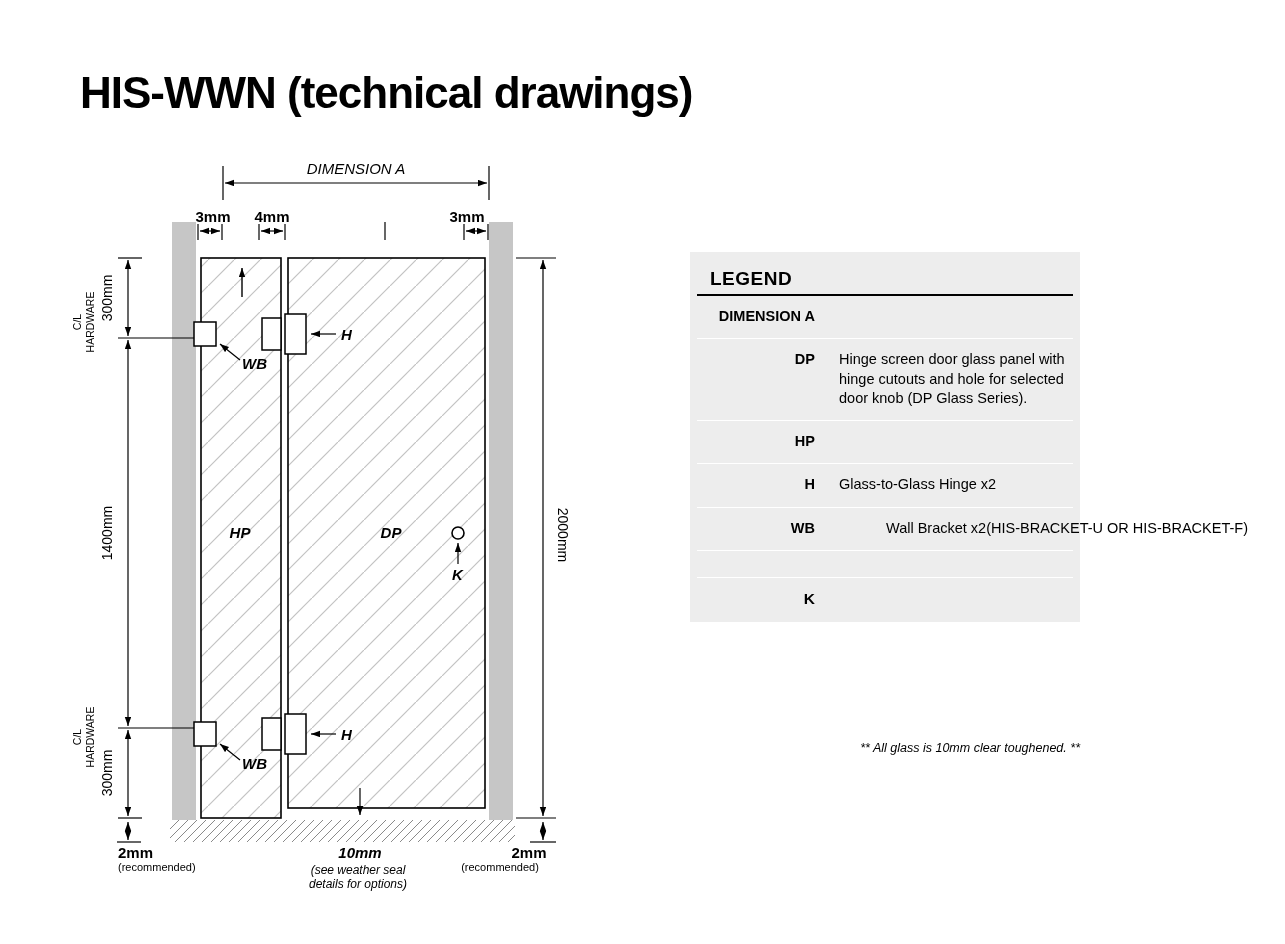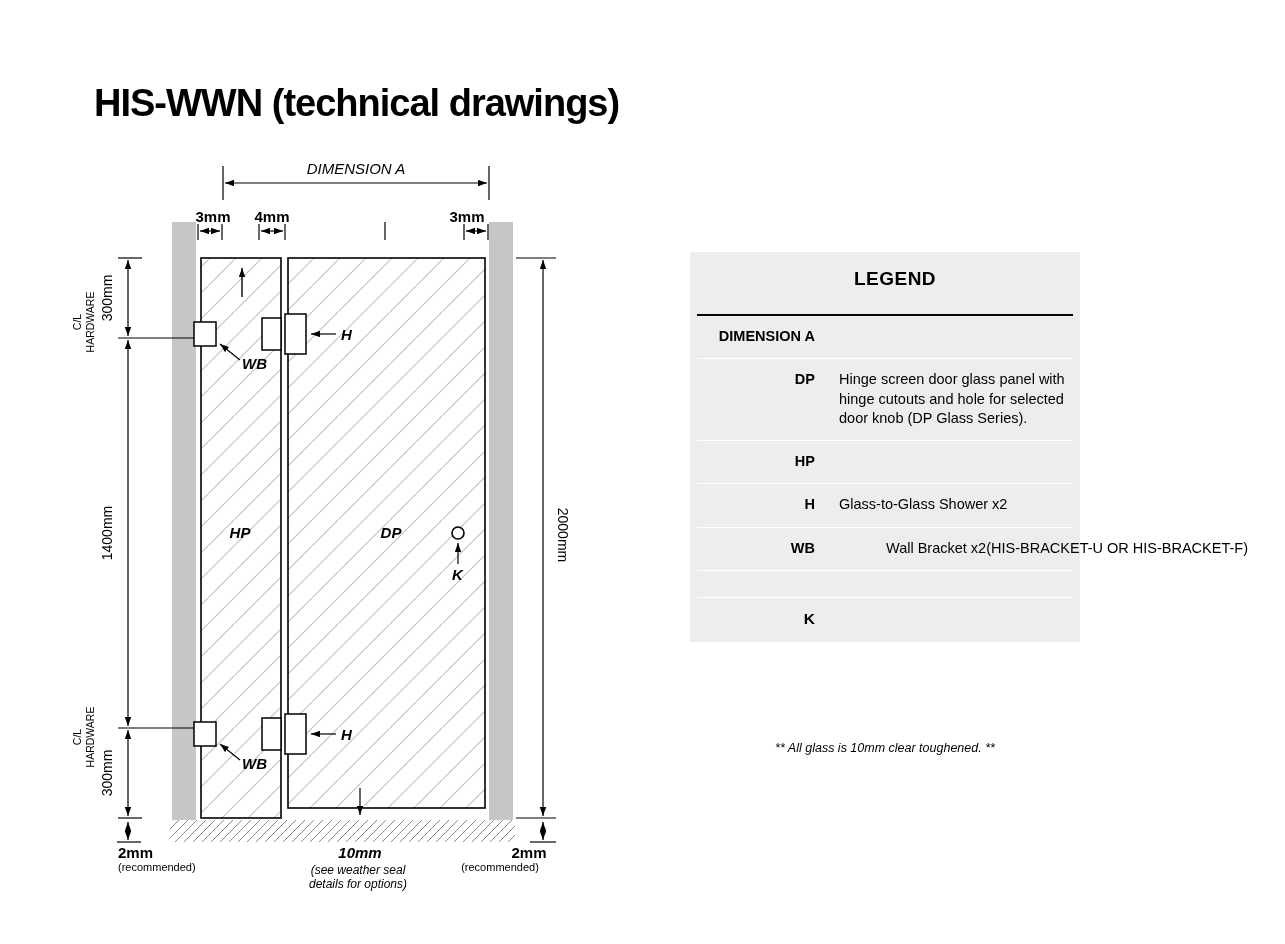--- a/index.html
+++ b/index.html
@@ -1,47 +1,47 @@
 <!DOCTYPE html>
 <html><head>
 <meta charset="utf-8">
 <style>
   html,body{margin:0;padding:0;}
   body{
     width:1285px;height:944px;position:relative;overflow:hidden;
     background:#ffffff;font-family:"Liberation Sans",sans-serif;color:#000;
   }
   .page-title{
-    position:absolute;left:80px;top:68px;margin:14px;
-    font-size:38px;font-weight:bold;letter-spacing:-1px;
+    position:absolute;left:80px;top:68px;margin:0;
+    font-size:44px;font-weight:bold;letter-spacing:-1px;
   }
   svg text{font-family:"Liberation Sans",sans-serif;fill:#000;}
   .t-dim{font-size:14px;}
   .t-dim-b{font-size:15px;font-weight:bold;}
   .t-it{font-size:15px;font-style:italic;}
   .t-lbl{font-size:15px;font-weight:bold;font-style:italic;}
   .t-small{font-size:11px;}
   .t-small-it{font-size:12px;font-style:italic;}
   .t-cl{font-size:10.5px;}
 
   .legend{
     position:absolute;left:690px;top:252px;width:390px;
     background:#ededed;
   }
-  .legend-title{font-size:19px;font-weight:bold;letter-spacing:.5px;padding:16px 0 24px 20px;text-align:center;}
+  .legend-title{font-size:19px;font-weight:bold;letter-spacing:.5px;padding:16px 0 4px 20px;}
   .legend-rule{height:2px;background:#000;margin:0 7px;}
   .legend-row{display:flex;margin:0 7px;padding:11px 0 12px;border-bottom:1px solid #ffffff;font-size:14.5px;line-height:1.33;}
   .legend-row.last{border-bottom:none;}
   .legend-row.k-row{font-size:15.5px;}
   .legend-spacer{height:26px;margin:0 7px;border-bottom:1px solid #ffffff;}
   .term{flex:none;width:118px;text-align:right;font-weight:bold;}
   .desc{flex:1;padding-left:24px;}
   .desc.nowrap{white-space:nowrap;overflow:visible;margin-left:47px;}
   .footnote{
-    position:absolute;left:690px;top:741px;width:390px;text-align:center;
+    position:absolute;left:690px;top:741px;width:390px;text-align:right;
     font-size:12.5px;font-style:italic;
   }
 </style>
 </head>
 <body>
 
 <h1 class="page-title">HIS-WWN (technical drawings)</h1>
 
 <svg style="position:absolute;left:70px;top:140px;" width="600" height="770" viewBox="70 140 600 770" xmlns="http://www.w3.org/2000/svg">
   <defs>
@@ -193,21 +193,21 @@
     <div class="term">DP</div>
     <div class="desc">Hinge screen door glass panel with hinge cutouts and hole for selected door knob (DP Glass Series).</div>
   </div>
 
   <div class="legend-row">
     <div class="term">HP</div>
   </div>
 
   <div class="legend-row">
     <div class="term">H</div>
-    <div class="desc">Glass-to-Glass Shower x2</div>
+    <div class="desc">Glass-to-Glass Hinge x2</div>
   </div>
 
   <div class="legend-row">
     <div class="term">WB</div>
     <div class="desc nowrap">Wall Bracket x2(HIS-BRACKET-U OR HIS-BRACKET-F)</div>
   </div>
 
   <div class="legend-spacer"></div>
 
   <div class="legend-row k-row last">

